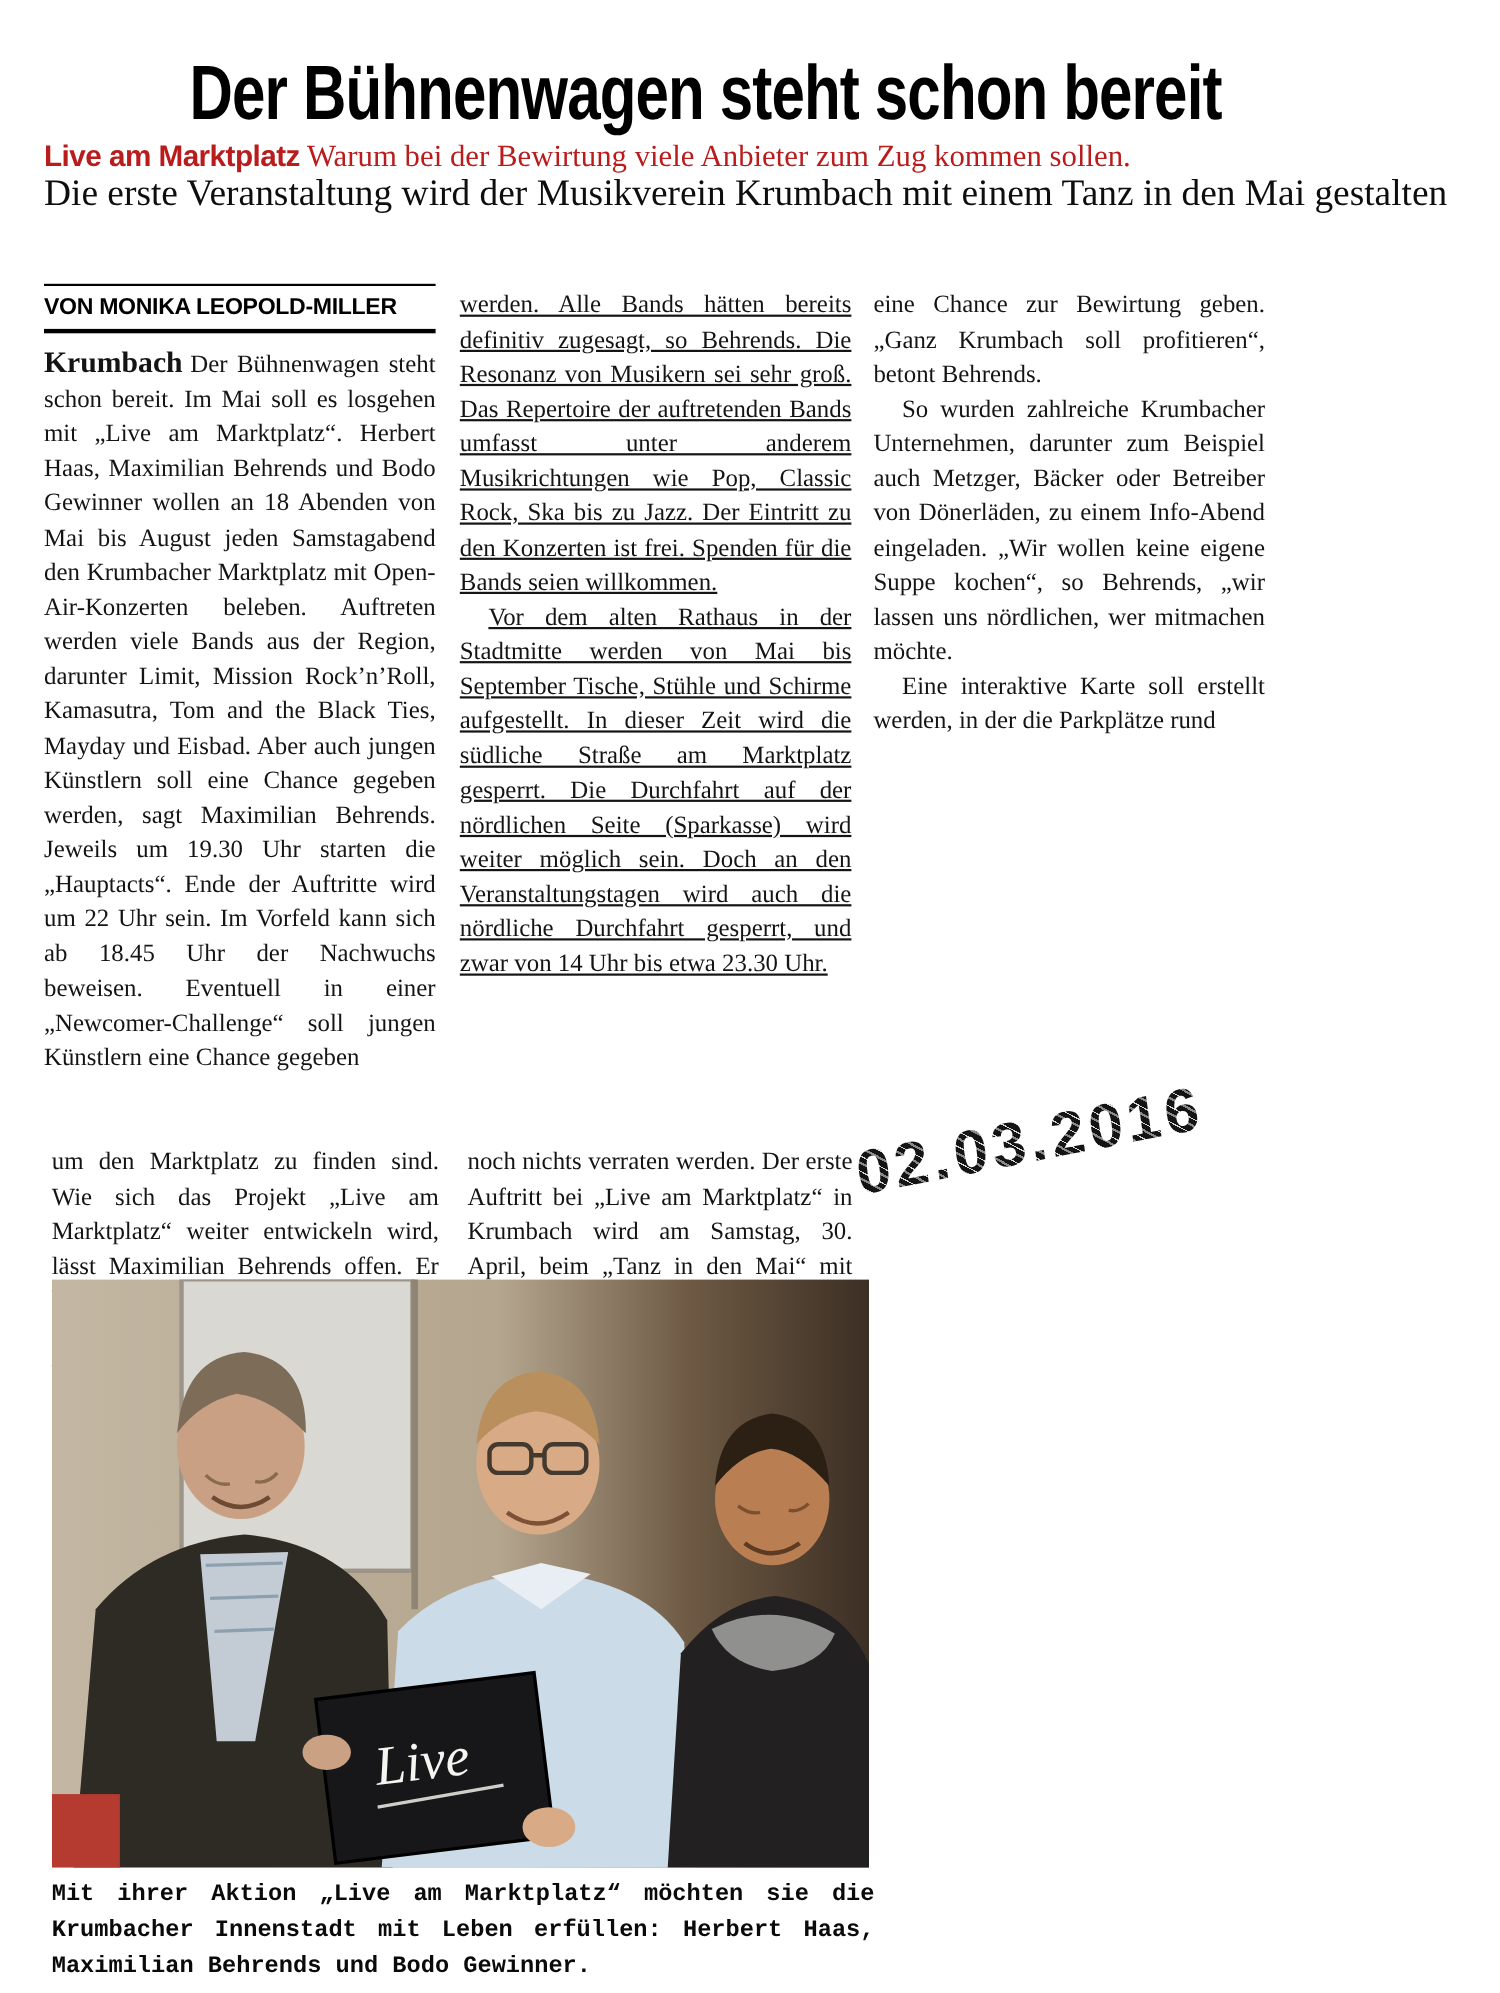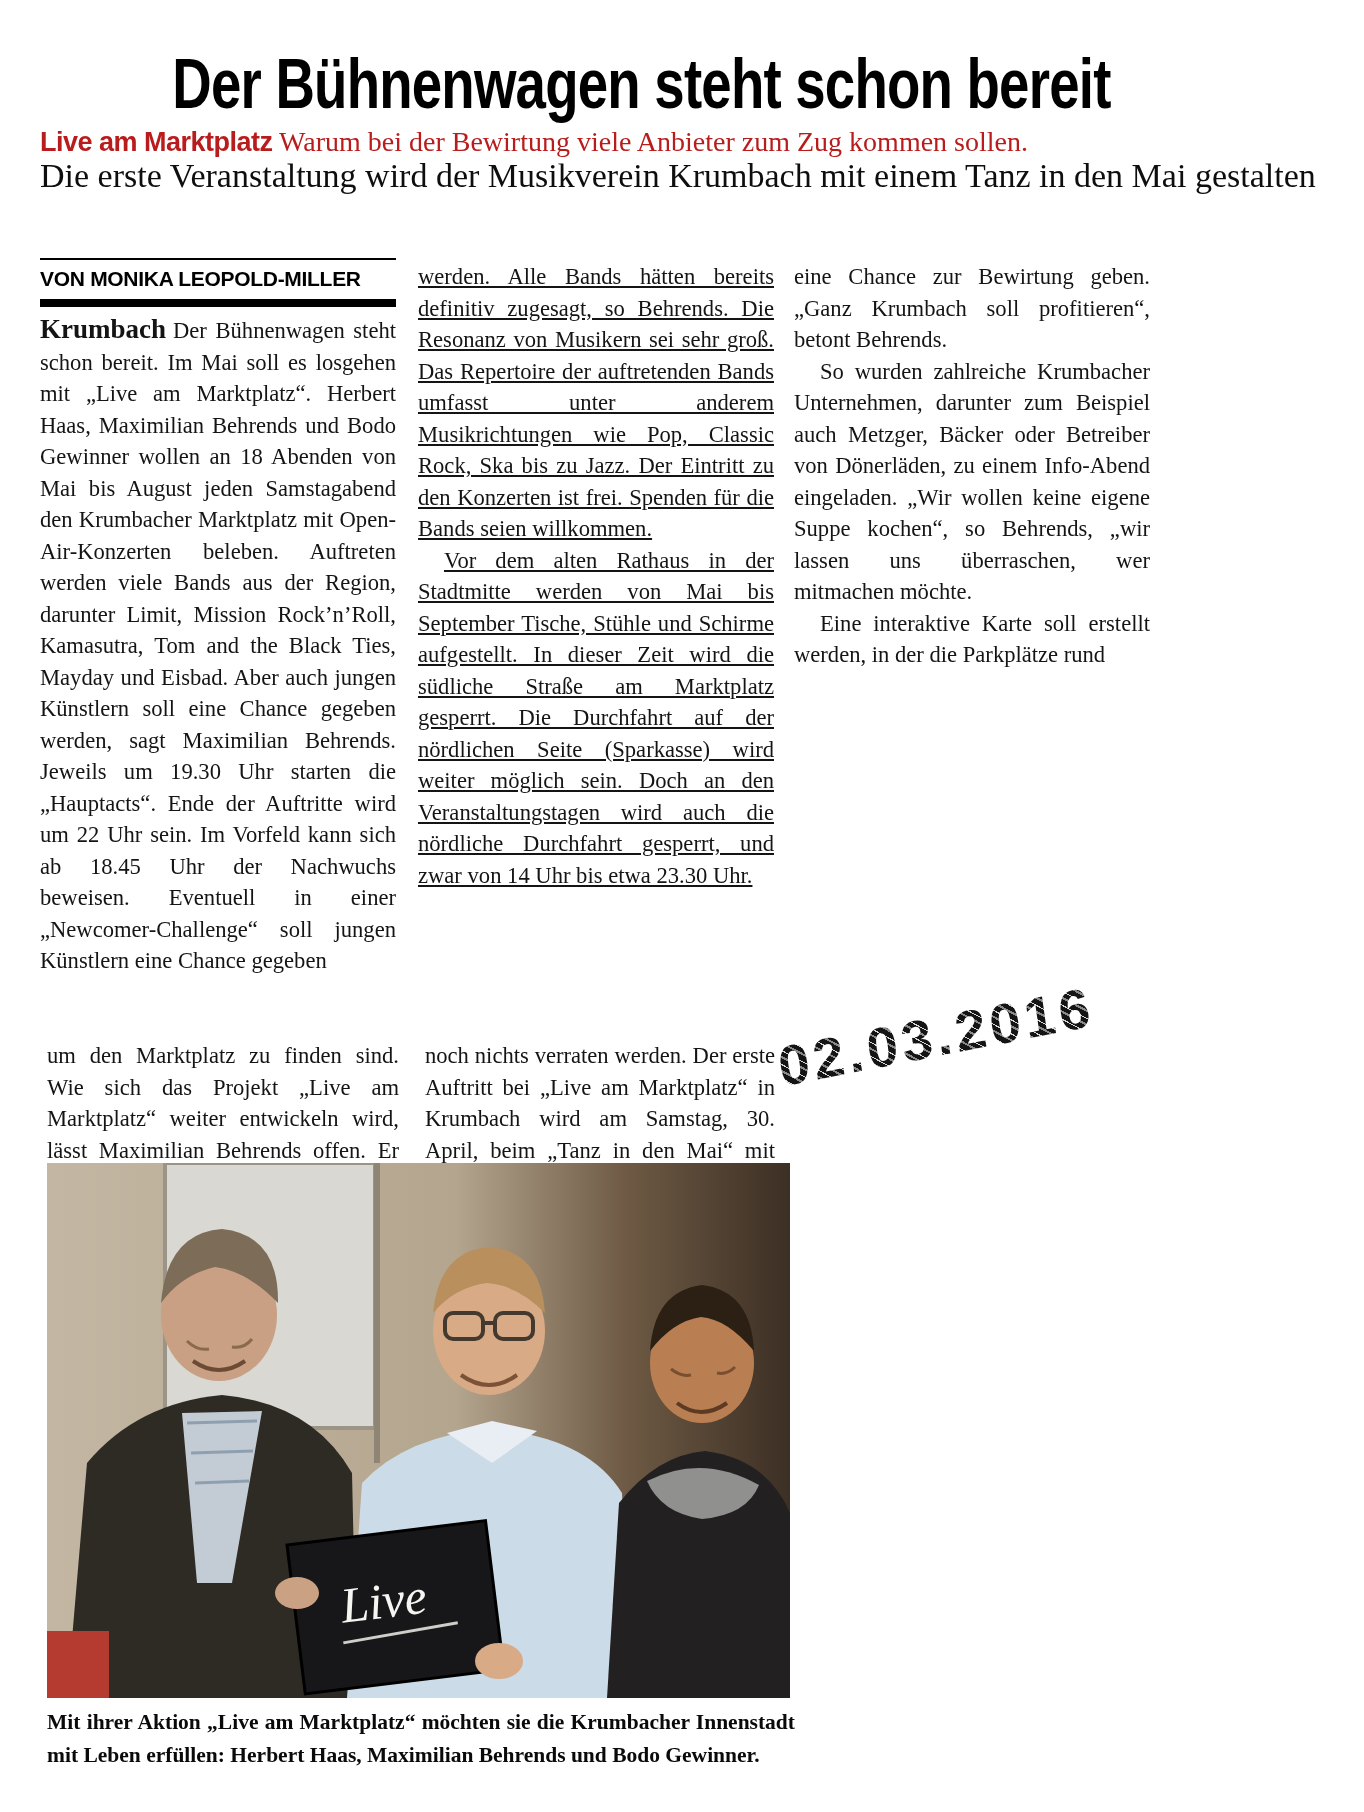--- a/index.html
+++ b/index.html
@@ -18,21 +18,21 @@
   
   .subhead1{left:40px;top:126px;width:1108px;text-align:left;
     font-size:28px;line-height:32px;color:#b91c1c;white-space:nowrap;}
   .subhead1 .kicker{font-family:"Liberation Sans",sans-serif;font-weight:bold;
     font-size:27px;letter-spacing:-.5px;}
   .subhead2{left:40px;top:160px;width:1108px;text-align:center;
     font-size:34px;line-height:32px;color:#0e0e0e;white-space:nowrap;}
 
   
   .byline{left:40px;top:258px;width:356px;
-    border-top:2px solid #000;border-bottom:8px solid #000000;
+    border-top:2px solid #000;border-bottom:4px solid #000000;
     padding:7px 0 8px 0;
     font-family:"Liberation Sans",sans-serif;font-weight:bold;
     font-size:21px;letter-spacing:-.3px;color:#000;}
 
   
   .body-col{font-size:22.6px;line-height:31.5px;text-align:justify;color:#141414;}
   .body-col p{margin:0;}
   .body-col p.indent{text-indent:26px;}
   .col1{left:40px;top:314px;width:356px;}
   .col2{left:418px;top:261px;width:356px;text-decoration:underline;}
@@ -59,21 +59,21 @@
   .stamp{left:746px;top:1004px;width:380px;text-align:center;
     font-family:"Liberation Sans",sans-serif;font-weight:bold;
     font-size:56px;letter-spacing:4px;color:#141414;
     transform:rotate(-11deg) skewX(-3deg);transform-origin:center;
     -webkit-mask-image:repeating-linear-gradient(38deg,#000 0 5px,rgba(0,0,0,.5) 5px 7px,#000 7px 11px,rgba(0,0,0,.18) 11px 12px);
     mask-image:repeating-linear-gradient(38deg,#000 0 5px,rgba(0,0,0,.5) 5px 7px,#000 7px 11px,rgba(0,0,0,.18) 11px 12px);}
 
   
   .photo{left:47px;top:1163px;width:743px;height:535px;overflow:hidden;}
   .caption{left:47px;top:1706px;width:748px;
-    font-family:Liberation Serif, serif;font-weight:bold;
+    font-family:Liberation Mono, monospace;font-weight:bold;
     font-size:21.5px;line-height:33px;color:#0a0a0a;text-align:justify;}
 </style>
 </head>
 <body>
 
 <div class="abs headline">
   <span>Der Bühnenwagen steht schon bereit</span>
 </div>
 
 <div class="abs subhead1">
@@ -90,21 +90,21 @@
   </p>
 </div>
 
 <div class="abs body-col col2">
   <p>werden. Alle Bands hätten bereits definitiv zugesagt, so Behrends. Die Resonanz von Musikern sei sehr groß. Das Repertoire der auftretenden Bands umfasst unter anderem Musikrichtungen wie Pop, Classic Rock, Ska bis zu Jazz. Der Eintritt zu den Konzerten ist frei. Spenden für die Bands seien willkommen.</p>
   <p class="indent">Vor dem alten Rathaus in der Stadtmitte werden von Mai bis September Tische, Stühle und Schirme aufgestellt. In dieser Zeit wird die südliche Straße am Marktplatz gesperrt. Die Durchfahrt auf der nördlichen Seite (Sparkasse) wird weiter möglich sein. Doch an den Veranstaltungstagen wird auch die nördliche Durchfahrt gesperrt, und zwar von 14 Uhr bis etwa 23.30 Uhr.</p>
 </div>
 
 <div class="abs body-col col3">
   <p>eine Chance zur Bewirtung geben. „Ganz Krumbach soll profitieren“, betont Behrends.</p>
-  <p class="indent">So wurden zahlreiche Krumbacher Unternehmen, darunter zum Beispiel auch Metzger, Bäcker oder Betreiber von Dönerläden, zu einem Info-Abend eingeladen. „Wir wollen keine eigene Suppe kochen“, so Behrends, „wir lassen uns überraschen, wer mitmachen möchte.</p>
+  <p class="indent">So wurden zahlreiche Krumbacher Unternehmen, darunter zum Beispiel auch Metzger, Bäcker oder Betreiber von Dönerläden, zu einem Info-Abend eingeladen. „Wir wollen keine eigene Suppe kochen“, so Behrends, „wir lassen uns nördlichen, wer mitmachen möchte.</p>
   <p class="indent">Eine interaktive Karte soll erstellt werden, in der die Parkplätze rund</p>
 </div>
 
 <div class="abs body-col lowerA">
   <p>um den Marktplatz zu finden sind. Wie sich das Projekt „Live am Marktplatz“ weiter entwickeln wird, lässt Maximilian Behrends offen. Er betont dabei: „Wir sind noch lange nicht am Ende.“ Schritt für Schritt wollen die Organisatoren ihr Konzept immer weiter ausbauen. Es soll, so Maximilian Behrends, aber</p>
 </div>
 <div class="abs body-col lowerB">
   <p>noch nichts verraten werden. Der erste Auftritt bei „Live am Marktplatz“ in Krumbach wird am Samstag, 30. April, beim „Tanz in den Mai“ mit dem Krumbacher Musikverein sein.</p>
 </div>
 

